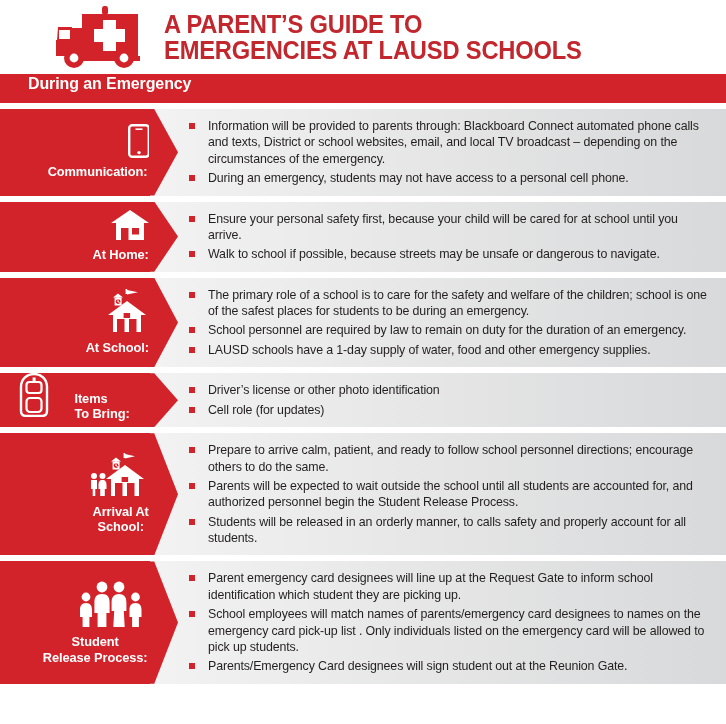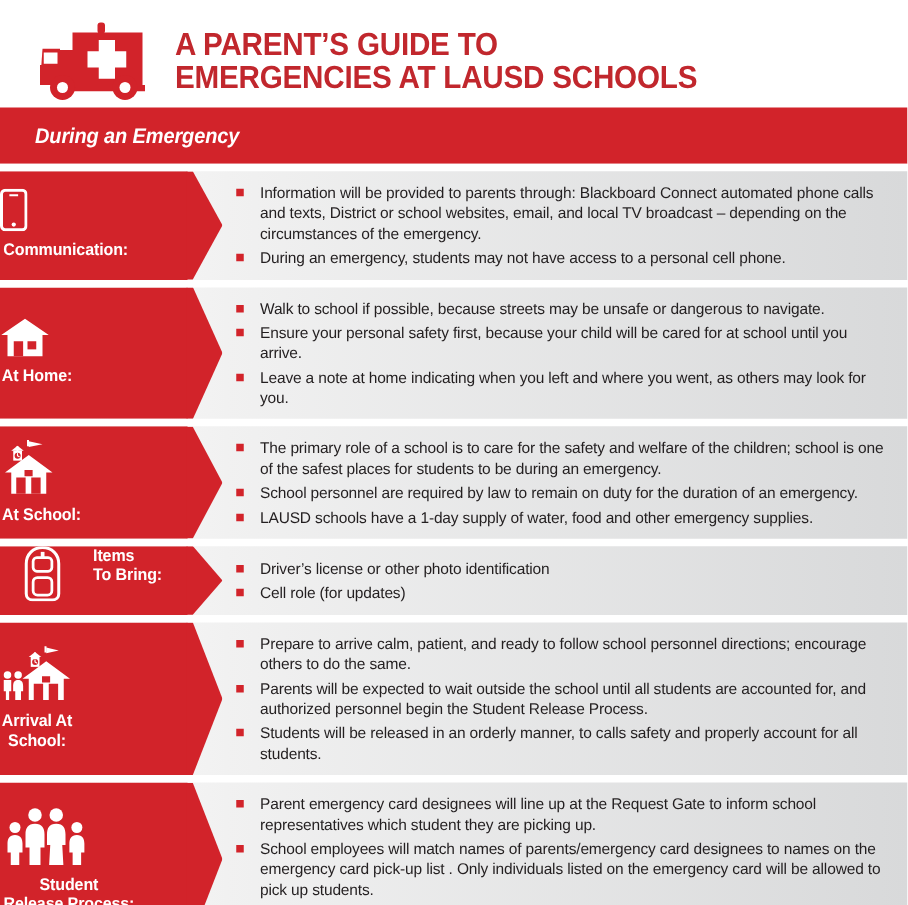--- a/index.html
+++ b/index.html
@@ -14,23 +14,22 @@
     overflow: hidden;
     position: relative;
   }
 
   
   .header {
     height: 74px;
     display: flex;
     align-items: center;
     background: #ffffff;
-    padding-left: 22px;
+    padding-left: 46px;
     box-sizing: border-box;
-    margin-top: 12px;
   }
   .amb-icon {
     width: 108px;
     height: 66px;
     flex: 0 0 108px;
     display: block;
   }
   .title-wrap {
     margin-left: 10px;
     line-height: 1.02;
@@ -42,26 +41,25 @@
     font-size: 25.5px;
     letter-spacing: -0.2px;
     transform: scaleX(0.93);
     transform-origin: left center;
     white-space: nowrap;
   }
 
   
   .banner {
     background: #d2232a;
-    height: 45px;
-    display: flex;
-    align-items: center;
+    height: 29px;
+    display: flex;
+    align-items: flex-start;
     padding-left: 28px;
     box-sizing: border-box;
-    font-style: italic;
   }
   .banner-text {
     color: #ffffff;
     font-weight: bold;
     font-size: 17px;
     letter-spacing: -0.1px;
     transform: scaleX(0.94);
     transform-origin: left center;
     white-space: nowrap;
   }
@@ -78,21 +76,21 @@
     margin-bottom: 6px;
     overflow: hidden;
   }
   .row-label {
     position: relative;
     flex: 0 0 150px;
     background: #d2232a;
     color: #ffffff;
     display: flex;
     flex-direction: column;
-    align-items: flex-start;
+    align-items: flex-end;
     justify-content: center;
     text-align: center;
     box-sizing: border-box;
     padding: 4px 0 6px 0;
   }
   
   .row-arrow {
     flex: 0 0 28px;
     position: relative;
     background: transparent;
@@ -221,23 +219,22 @@
         <span class="row-icon"><svg width="40" height="32" viewBox="0 0 40 32">
             <path d="M20 1 L39 14 L34 14 L34 31 L6 31 L6 14 L1 14 Z" fill="#fff"></path>
             <rect x="11" y="19" width="7.5" height="12" fill="#d2232a"></rect>
             <rect x="22" y="19" width="7" height="6.5" fill="#d2232a"></rect>
           </svg></span>
         <div class="row-label-text">At Home:</div>
       </div>
       <div class="row-arrow"></div>
       <div class="row-body">
         <ul class="bullet-list">
+          <li class="bullet-item">Ensure your personal safety first, because your child will be cared for at school until you arrive.</li>
           <li class="bullet-item">Walk to school if possible, because streets may be unsafe or dangerous to navigate.</li>
-          <li class="bullet-item">Ensure your personal safety first, because your child will be cared for at school until you arrive.</li>
-          <li class="bullet-item">Leave a note at home indicating when you left and where you went, as others may look for you.</li>
         </ul>
       </div>
     </div>
     <div class="row">
       <div class="row-label">
         <span class="row-icon"><svg width="46" height="46" viewBox="0 0 46 46">
             <rect x="21.6" y="1" width="1.6" height="5" fill="#fff"></rect>
             <path d="M23 2 L34 4.3 L23 6.6 Z" fill="#fff"></path>
             <rect x="13.2" y="6" width="1.5" height="6" fill="#fff"></rect>
             <path d="M14 5.5 L9 9.5 L19 9.5 Z" fill="#fff"></path>
@@ -318,19 +315,19 @@
             <circle cx="45" cy="9" r="5.4" fill="#fff"></circle>
             <path d="M45 16 C39.4 16 37.6 19.6 37.6 24.5 L37.6 33 L40.2 33 L39.3 49 L50.7 49 L49.8 33 L52.4 33 L52.4 24.5 C52.4 19.6 50.6 16 45 16 Z" fill="#fff"></path>
             <circle cx="61.5" cy="19" r="4.4" fill="#fff"></circle>
             <path d="M61.5 25 C57 25 55.5 28 55.5 32 L55.5 39 L58.1 39 L58.1 49 L64.9 49 L64.9 39 L67.5 39 L67.5 32 C67.5 28 66 25 61.5 25 Z" fill="#fff"></path>
           </svg></span>
         <div class="row-label-text">Student<br>Release Process:</div>
       </div>
       <div class="row-arrow"></div>
       <div class="row-body">
         <ul class="bullet-list">
-          <li class="bullet-item">Parent emergency card designees will line up at the Request Gate to inform school representatives which student they are picking up.</li>
+          <li class="bullet-item">Parent emergency card designees will line up at the Request Gate to inform school identification which student they are picking up.</li>
           <li class="bullet-item">School employees will match names of parents/emergency card designees to names on the emergency card pick-up list . Only individuals listed on the emergency card will be allowed to pick up students.</li>
           <li class="bullet-item">Parents/Emergency Card designees will sign student out at the Reunion Gate.</li>
         </ul>
       </div>
     </div>
   </div>
 
 </body></html>

